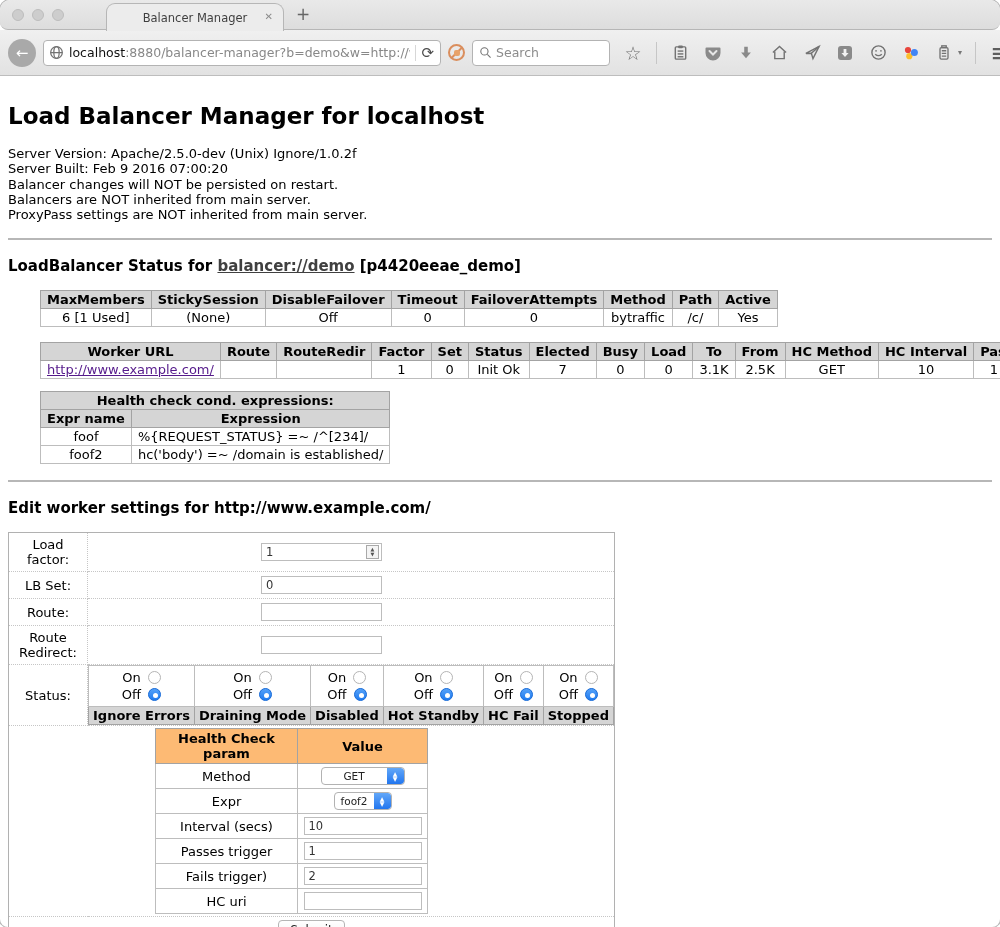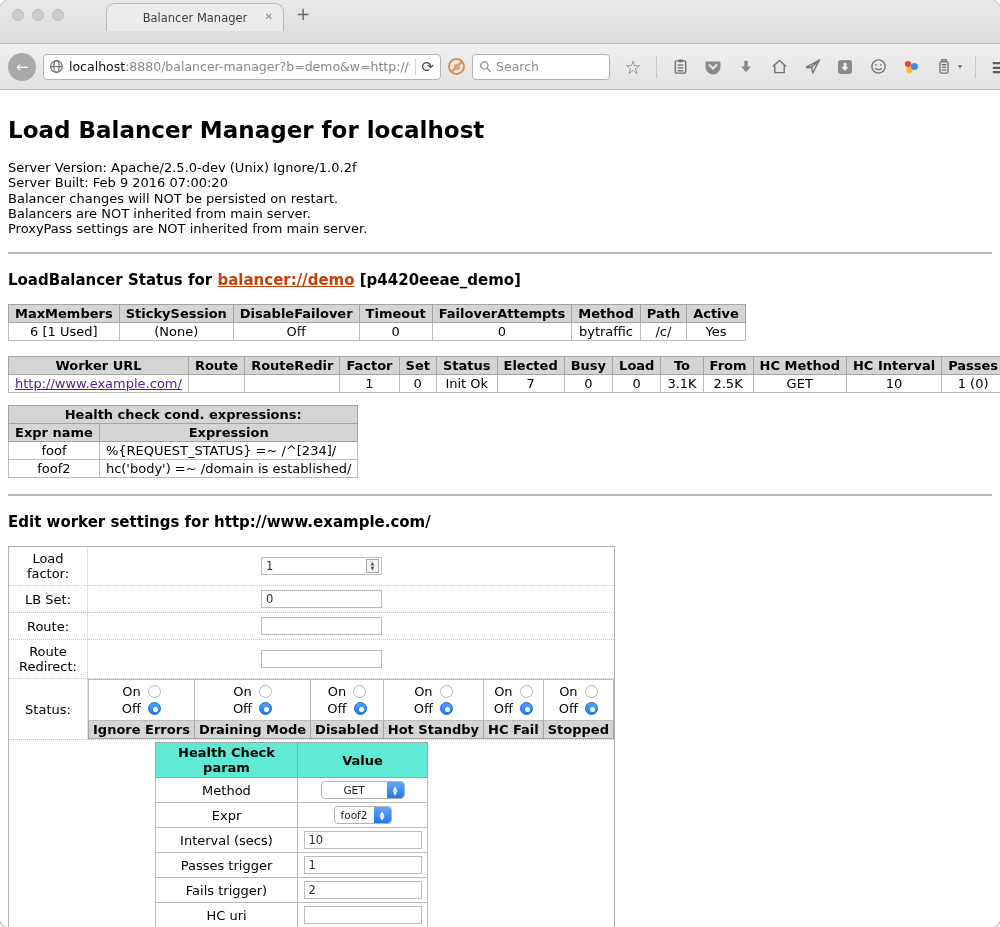--- a/index.html
+++ b/index.html
@@ -1,22 +1,22 @@
 <!DOCTYPE html>
 <html><head>
 <meta charset="utf-8">
 <style>
   * { margin:0; padding:0; box-sizing:border-box; }
   html,body { background:#ffffff; font-family:"DejaVu Sans","Liberation Sans",sans-serif; }
   .window { width:1000px; height:927px; border-radius:10px 10px 8px 8px; overflow:hidden;
             background:#fff; position:relative; box-shadow:0 0 0 1px #b9b9b9; }
 
   
-  .tabbar { height:44px; background:linear-gradient(#e9e9e9,#dddddd); position:relative;
-            border-bottom:1px solid #b6b6b6; }
+  .tabbar { height:30px; background:linear-gradient(#e9e9e9,#dddddd); position:relative;
+            border-bottom:1px solid #b6b6b6;border-radius:8px; }
   .traffic { position:absolute; top:9px; left:12px; display:flex; gap:8px; }
   .light { width:12px; height:12px; border-radius:50%; background:#cdcdcd; border:1px solid #bcbcbc; }
   .tab { position:absolute; left:106px; top:3px; width:178px; height:28px; background:#ececec;
          border:1px solid #b6b6b6; border-bottom:none; border-radius:9px 9px 0 0;
          display:flex; align-items:center; justify-content:center; font-size:11.5px; color:#3f3f3f; }
   .tab-close { position:absolute; right:10px; top:7px; font-size:10px; color:#8b8b8b; cursor:default; }
   .newtab { position:absolute; left:296px; top:4px; font-size:17px; color:#666; }
 
   .toolbar { height:46px; background:linear-gradient(#f0f0f0,#e2e2e2); border-bottom:1px solid #bdbdbd;
              display:flex; align-items:center; padding:0 8px; gap:7px; }
@@ -45,23 +45,23 @@
   .star { font-size:19px; color:#6f6f6f; line-height:18px; }
   .hamburger { font-size:20px; color:#5d5d5d; letter-spacing:0; font-weight:bold; }
   .caret { font-size:8px; color:#777; margin-left:-9px; }
 
   
   .content { padding:0 8px; color:#000; }
   h1.pagetitle { font-size:23px; font-weight:bold; padding-top:27px; margin-bottom:17px; letter-spacing:0; }
   .infoline { font-size:13px; line-height:15.3px; }
   hr.rule { border:none; height:2px; background:#b7b7b7; margin-top:16px; }
   h3.secheading { font-size:15px; font-weight:bold; margin-top:17px; margin-bottom:15px; }
-  h3.secheading a { color:#c2410c; }
-
-  table.data { border-collapse:collapse; border:1px solid #7d7d7d; font-size:13px; }
+  h3.secheading a { color:#404040; }
+
+  table.data { border-collapse:collapse; border:1px solid #7d7d7d; font-size:13px;margin-left:32px; }
   table.data th { background:#d5d5d5; border:1px solid #a3a3a3; font-weight:bold;
                   padding:1px 6px; text-align:center; white-space:nowrap; }
   table.data td { border:1px solid #bdbdbd; padding:1px 6px; text-align:center;
                   white-space:nowrap; background:#fff; }
   td.leftcell { text-align:left !important; }
   a.plink { color:#551a8b; text-decoration:underline; }
   .mt15 { margin-top:15px; } .mt12 { margin-top:12px; }
 
   
   table.formtbl { border-collapse:collapse; border:1px solid #b1b1b1; width:565px;
@@ -84,21 +84,21 @@
   table.statustbl td { border:1px solid #bdbdbd; padding:3px 2px; text-align:center; }
   .radiorow { display:flex; align-items:center; justify-content:center; gap:7px; line-height:17px; }
   .radio { width:13px; height:13px; border-radius:50%; background:#fff; border:1px solid #b4b4b4;
            display:inline-block; position:relative; flex:none; }
   .radio.checked { background:linear-gradient(#55a1f8,#1f7bf0); border-color:#1a6cd8; }
   .radio.checked::after { content:""; position:absolute; left:4px; top:4px; width:5px; height:5px;
                           border-radius:50%; background:#fff; }
 
   td.hccell { padding:2px 0 2px 146px !important; }
   table.hctbl { border-collapse:collapse; border:1px solid #9d9d9d; font-size:13px; }
-  table.hctbl th { background:#5eead4; border:1px solid #a3a3a3; font-weight:bold; padding:2px 8px; }
+  table.hctbl th { background:#fdba74; border:1px solid #a3a3a3; font-weight:bold; padding:2px 8px; }
   table.hctbl td { border:1px solid #bdbdbd; padding:3px 4px; text-align:center; }
   .hcparam { width:142px; }
   .hcvalue { width:130px; }
   .hcvalue .tinput { width:118px; }
   .fakesel { display:inline-flex; height:18px; border:1px solid #b2b2b2; border-radius:4px;
              background:#fff; align-items:stretch; overflow:hidden; vertical-align:middle; }
   .fakesel .seltext { display:flex; align-items:center; justify-content:center; flex:1;
                       font-size:10.5px; color:#222; padding:0 4px; }
   .fakesel .selbtn { width:17px; background:linear-gradient(#62a7f8,#2276ef); color:#fff;
                      display:flex; flex-direction:column; align-items:center; justify-content:center;

